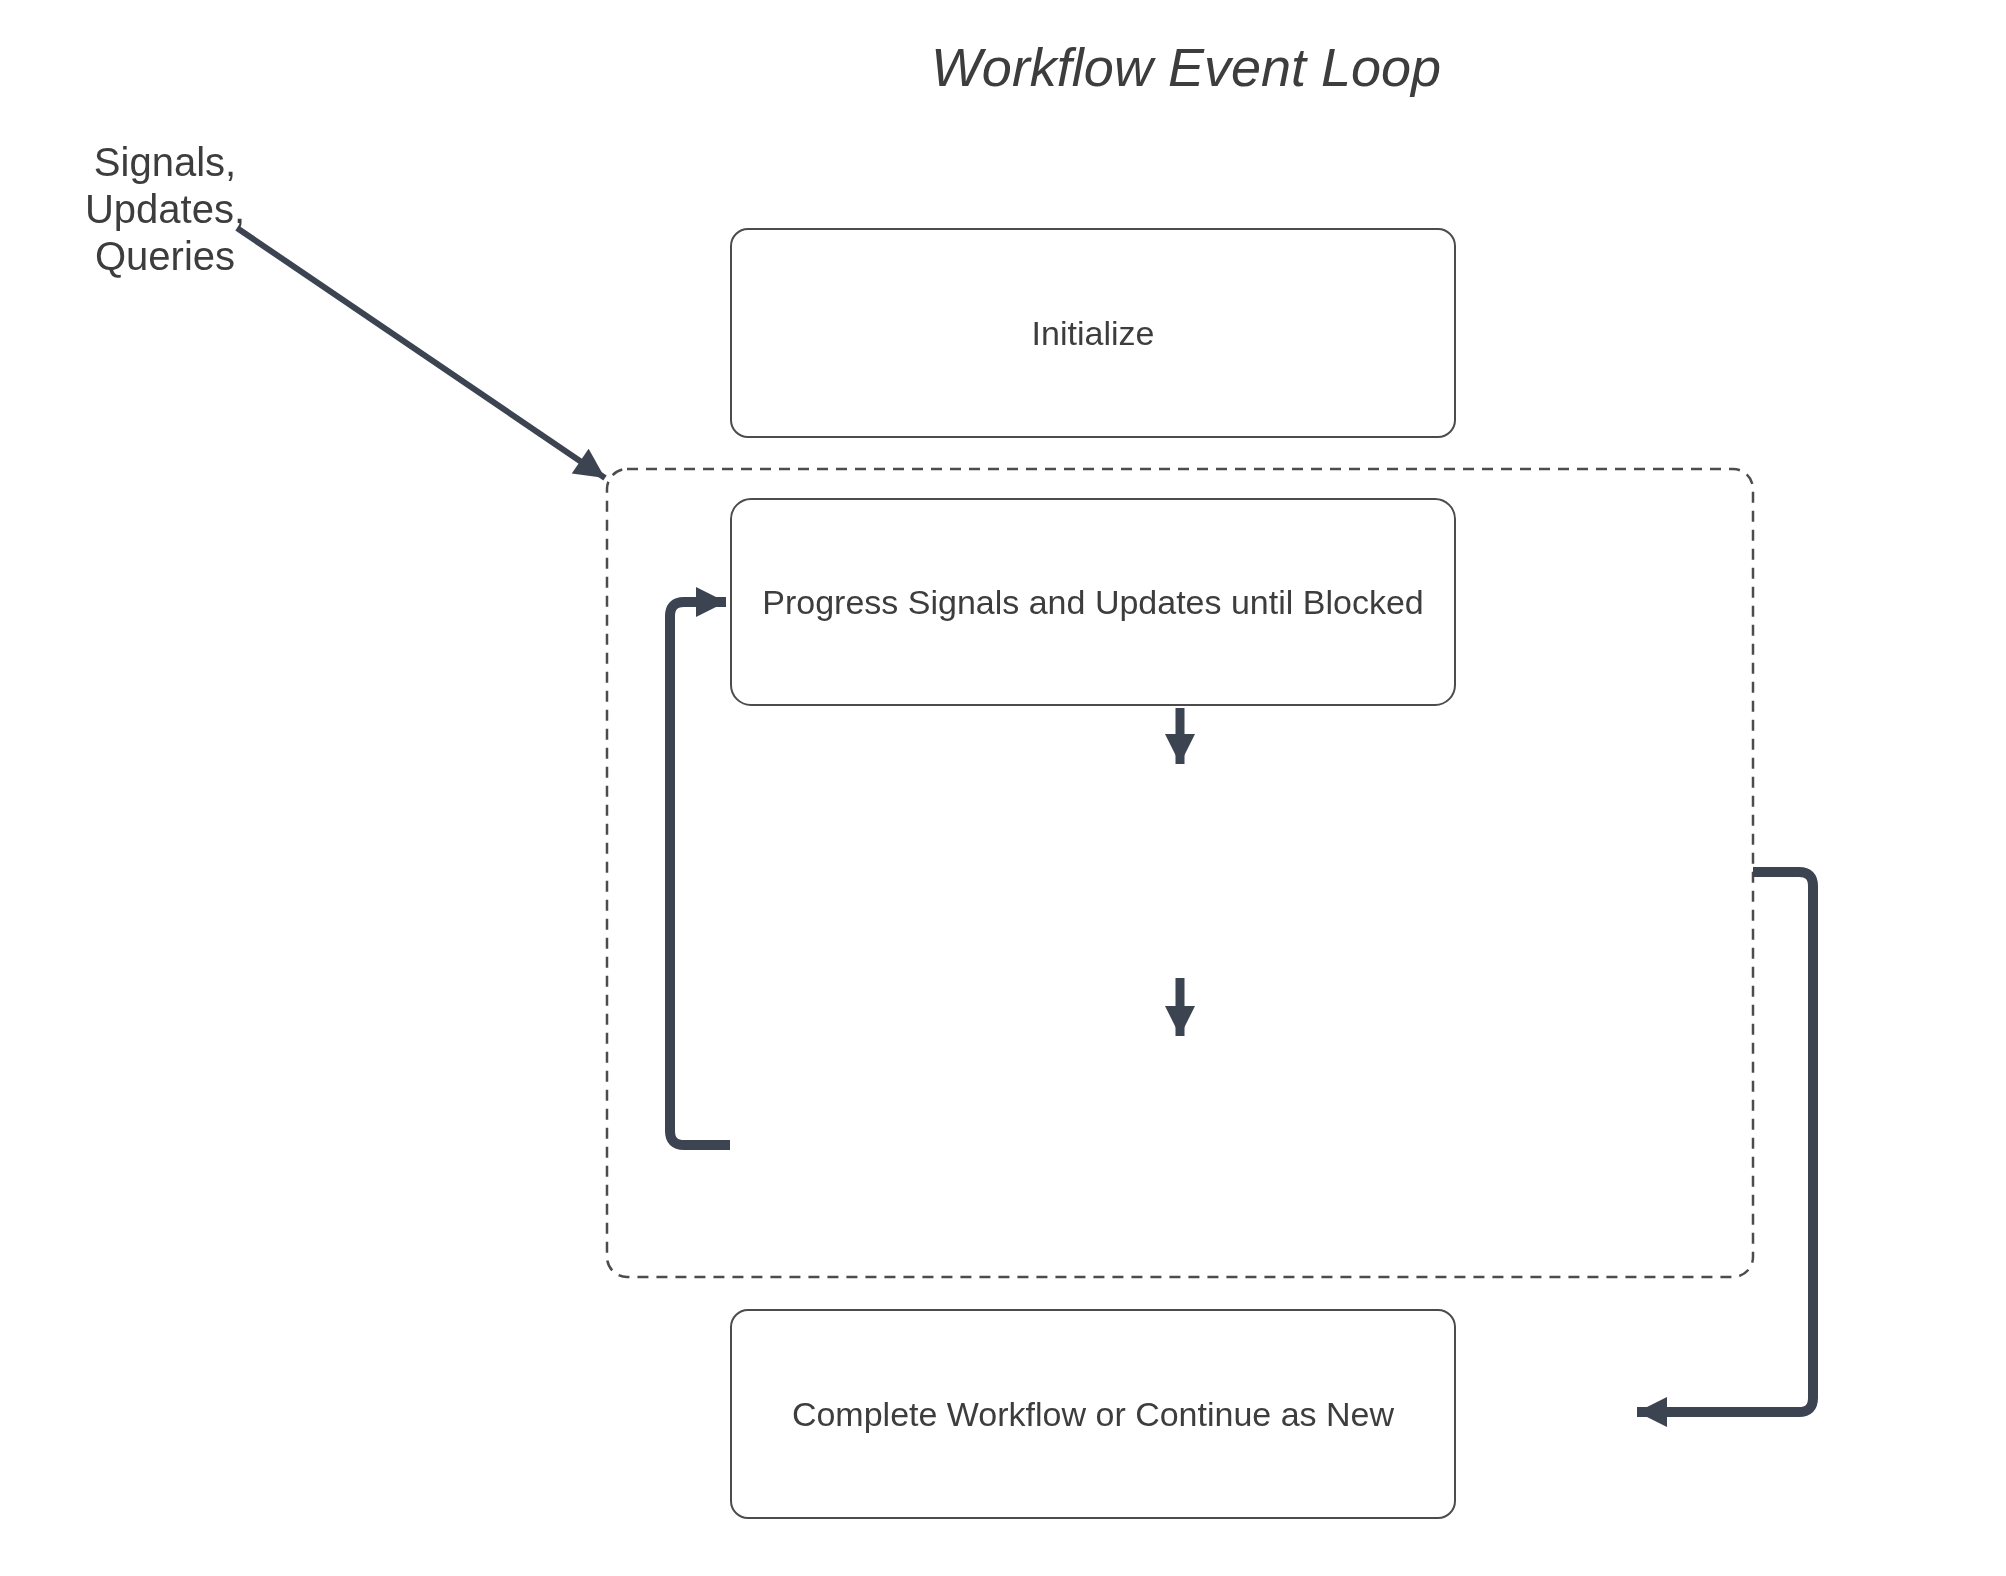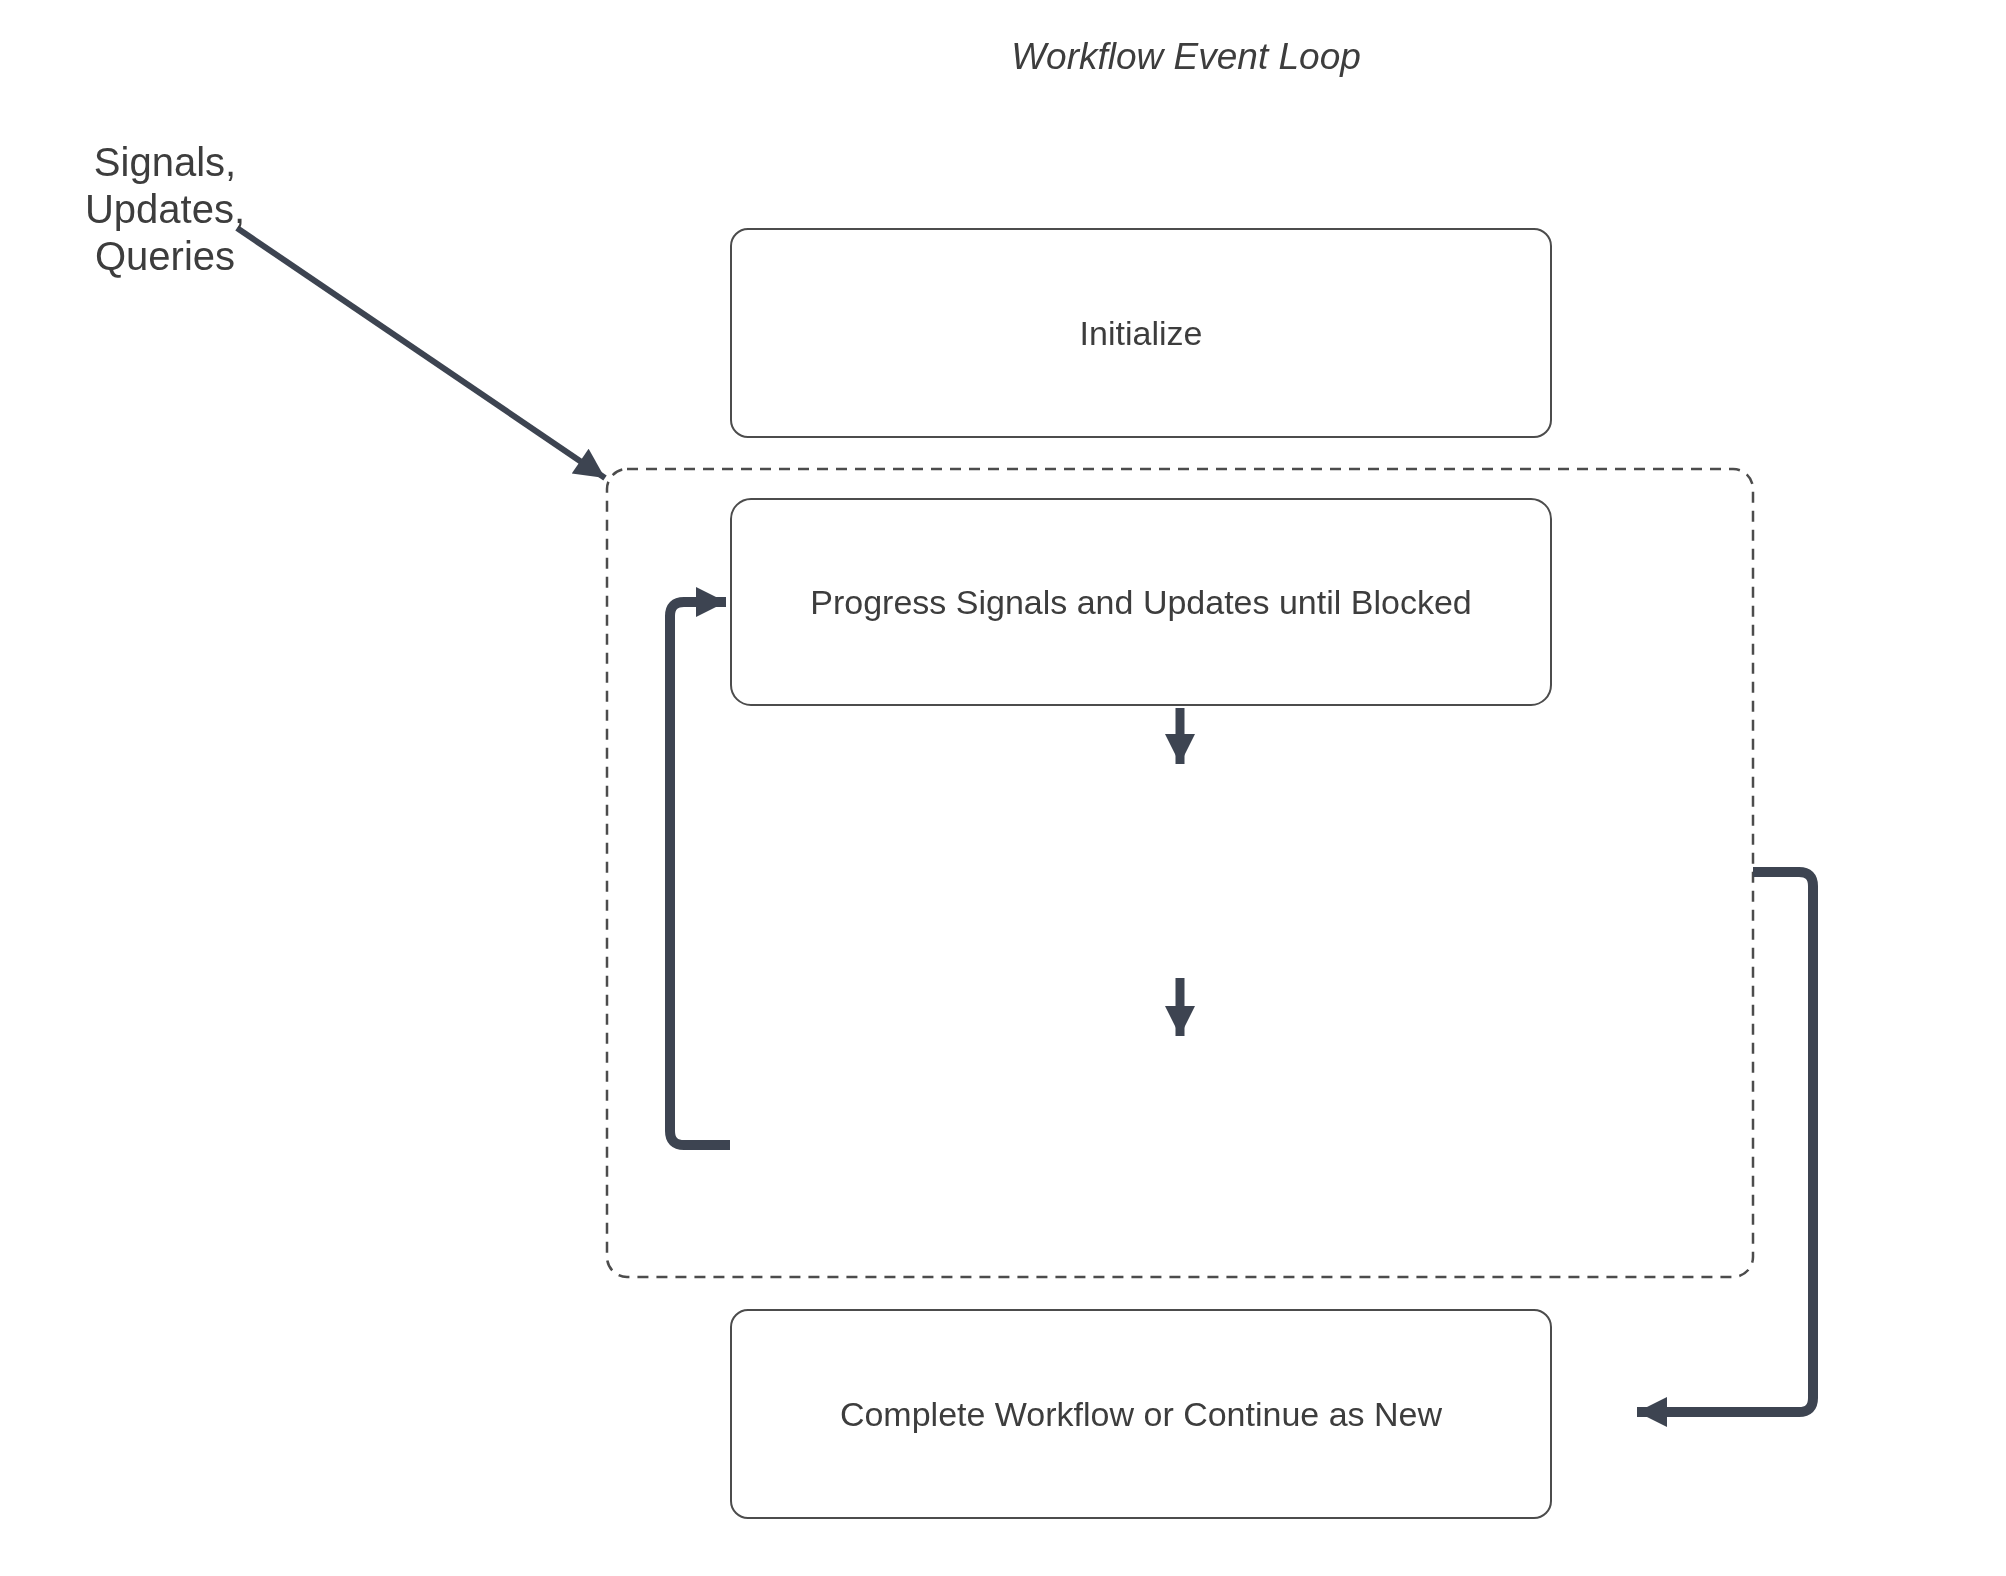--- a/index.html
+++ b/index.html
@@ -26,40 +26,40 @@
     width: 2006px;
     height: 1576px;
     pointer-events: none;
   }
   .diagram-title {
     position: absolute;
     left: 786px;
     top: 36px;
     width: 800px;
     text-align: center;
-    font-size: 37px;
+    font-size: 54px;
     font-style: italic;
     color: var(--text);
     white-space: nowrap;
   }
   .annotation {
     position: absolute;
     left: 15px;
     top: 139px;
     width: 300px;
     text-align: center;
     font-size: 40px;
     line-height: 47px;
     color: var(--text);
     white-space: pre-line;
   }
   .node {
     position: absolute;
     left: 730px;
-    width: 822px;
+    width: 726px;
     border: 2px solid var(--border);
     border-radius: 18px;
     background: var(--background);
     display: flex;
     align-items: center;
     justify-content: center;
     text-align: center;
     font-size: 34px;
     color: var(--text);
     padding: 0 30px;

